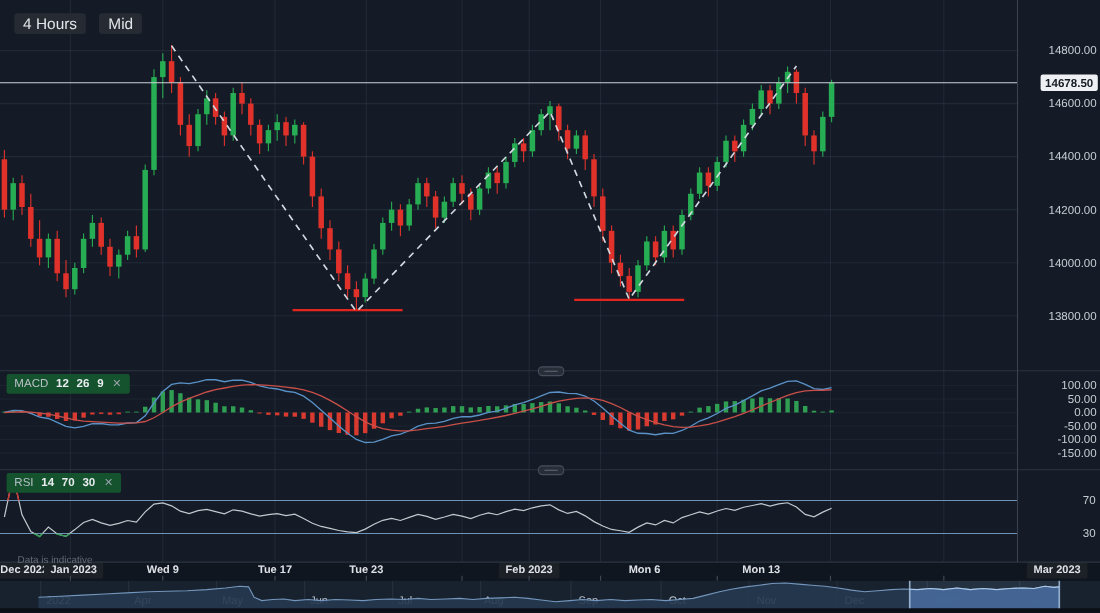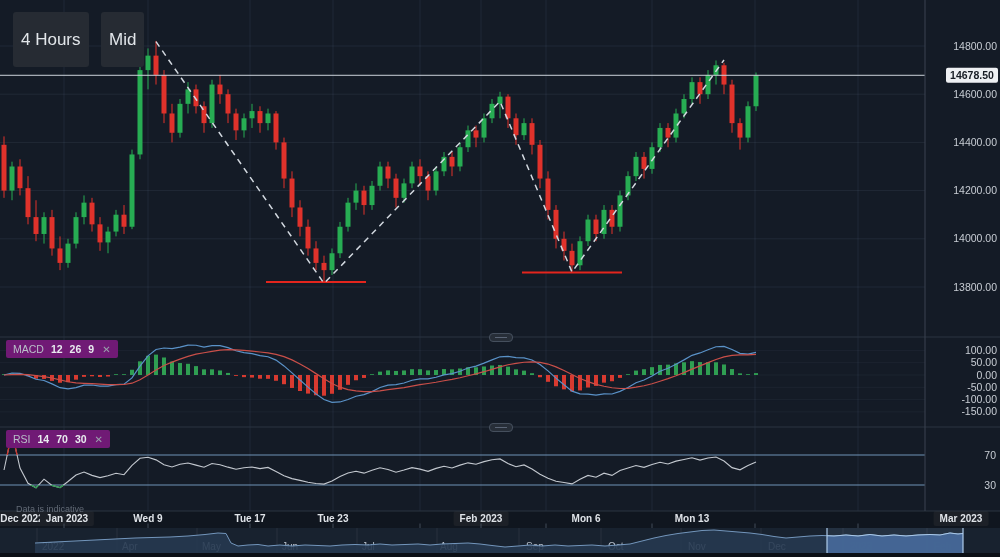--- a/index.html
+++ b/index.html
@@ -4,28 +4,28 @@
 <style>
   html,body{margin:0;padding:0;background:#141b26;width:1000px;height:557px;overflow:hidden;
     font-family:"Liberation Sans",sans-serif;-webkit-font-smoothing:antialiased;}
   #app{position:relative;width:1000px;height:557px;background:#141b26;}
   .layer{position:absolute;}
   #timeaxis-row{left:0;top:511px;width:1000px;height:17px;background:#10161f;z-index:3;}
   #nav-row{left:0;top:528px;width:1000px;height:25px;background:#18222f;z-index:2;}
   #bottom-strip{left:0;top:553px;width:1000px;height:4px;background:#0b0f16;z-index:2;}
   #chart{position:absolute;left:0;top:0;z-index:5;}
   .overlay{position:absolute;z-index:10;}
-  .btn{display:inline-block;background:#262b33;color:#e2e6ea;font-size:17px;line-height:11px;
-    padding:22px 8px;border-radius:3px;margin-right:8px;cursor:pointer;}
+  .btn{display:inline-block;background:#262b33;color:#e2e6ea;font-size:14px;line-height:11px;
+    padding:4px 8px;border-radius:3px;margin-right:8px;cursor:pointer;}
   #statusbar{left:7px;top:322px;font-size:11px;color:#e8eaed;white-space:nowrap;}
   #statusbar span{margin-right:9px;}
   .blue{color:#4a93dd;font-weight:bold;}
   .hl{font-weight:bold;color:#eceef1;}
   .daterange{color:#959ca7;}
-  .ind-badge{position:absolute;z-index:10;background:#701a75;border-radius:2px;padding:3px 7px;
+  .ind-badge{position:absolute;z-index:10;background:#14532d;border-radius:2px;padding:3px 7px;
     font-size:10.5px;color:#b9c0c9;white-space:nowrap;}
   .ind-badge b{color:#e8ebef;font-weight:bold;margin-left:7px;}
   .ind-badge .x{color:#99a1ac;margin-left:8px;cursor:pointer;font-size:10px;}
   .handle{position:absolute;z-index:11;width:24px;height:9px;background:#272e38;border:1px solid #454f5d;
     border-radius:4px;box-sizing:border-box;cursor:row-resize;}
   .handle i{display:block;margin:3px auto 0;width:12px;height:1px;background:#5b6576;}
   #indicative{left:16px;top:504px;font-size:9px;color:#626a76;z-index:10;}
   .tlabel{position:absolute;top:2px;transform:translateX(-50%);font-size:10px;font-weight:bold;
     color:#dfe3e8;white-space:nowrap;z-index:10;}
   .tlabel.tbadge{background:#1c2027;padding:2px 6px;border-radius:2px;top:0;}

